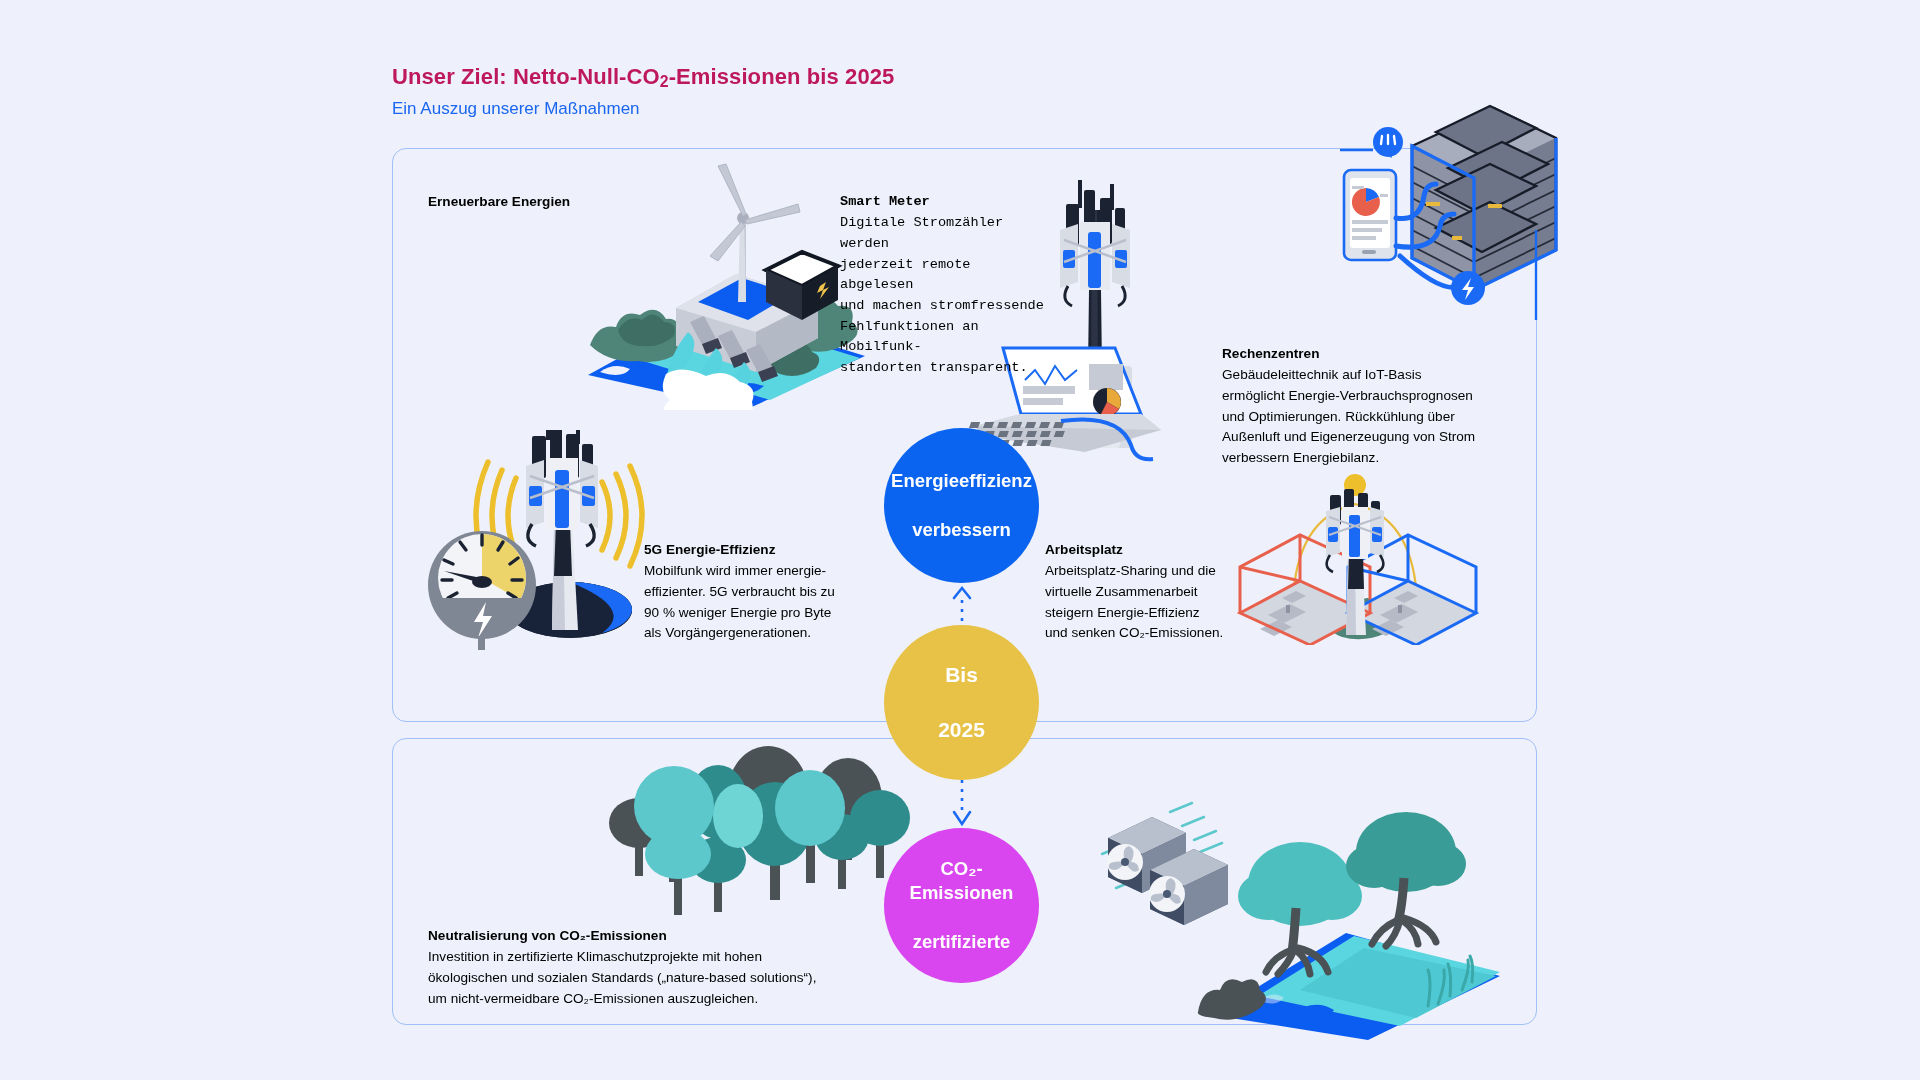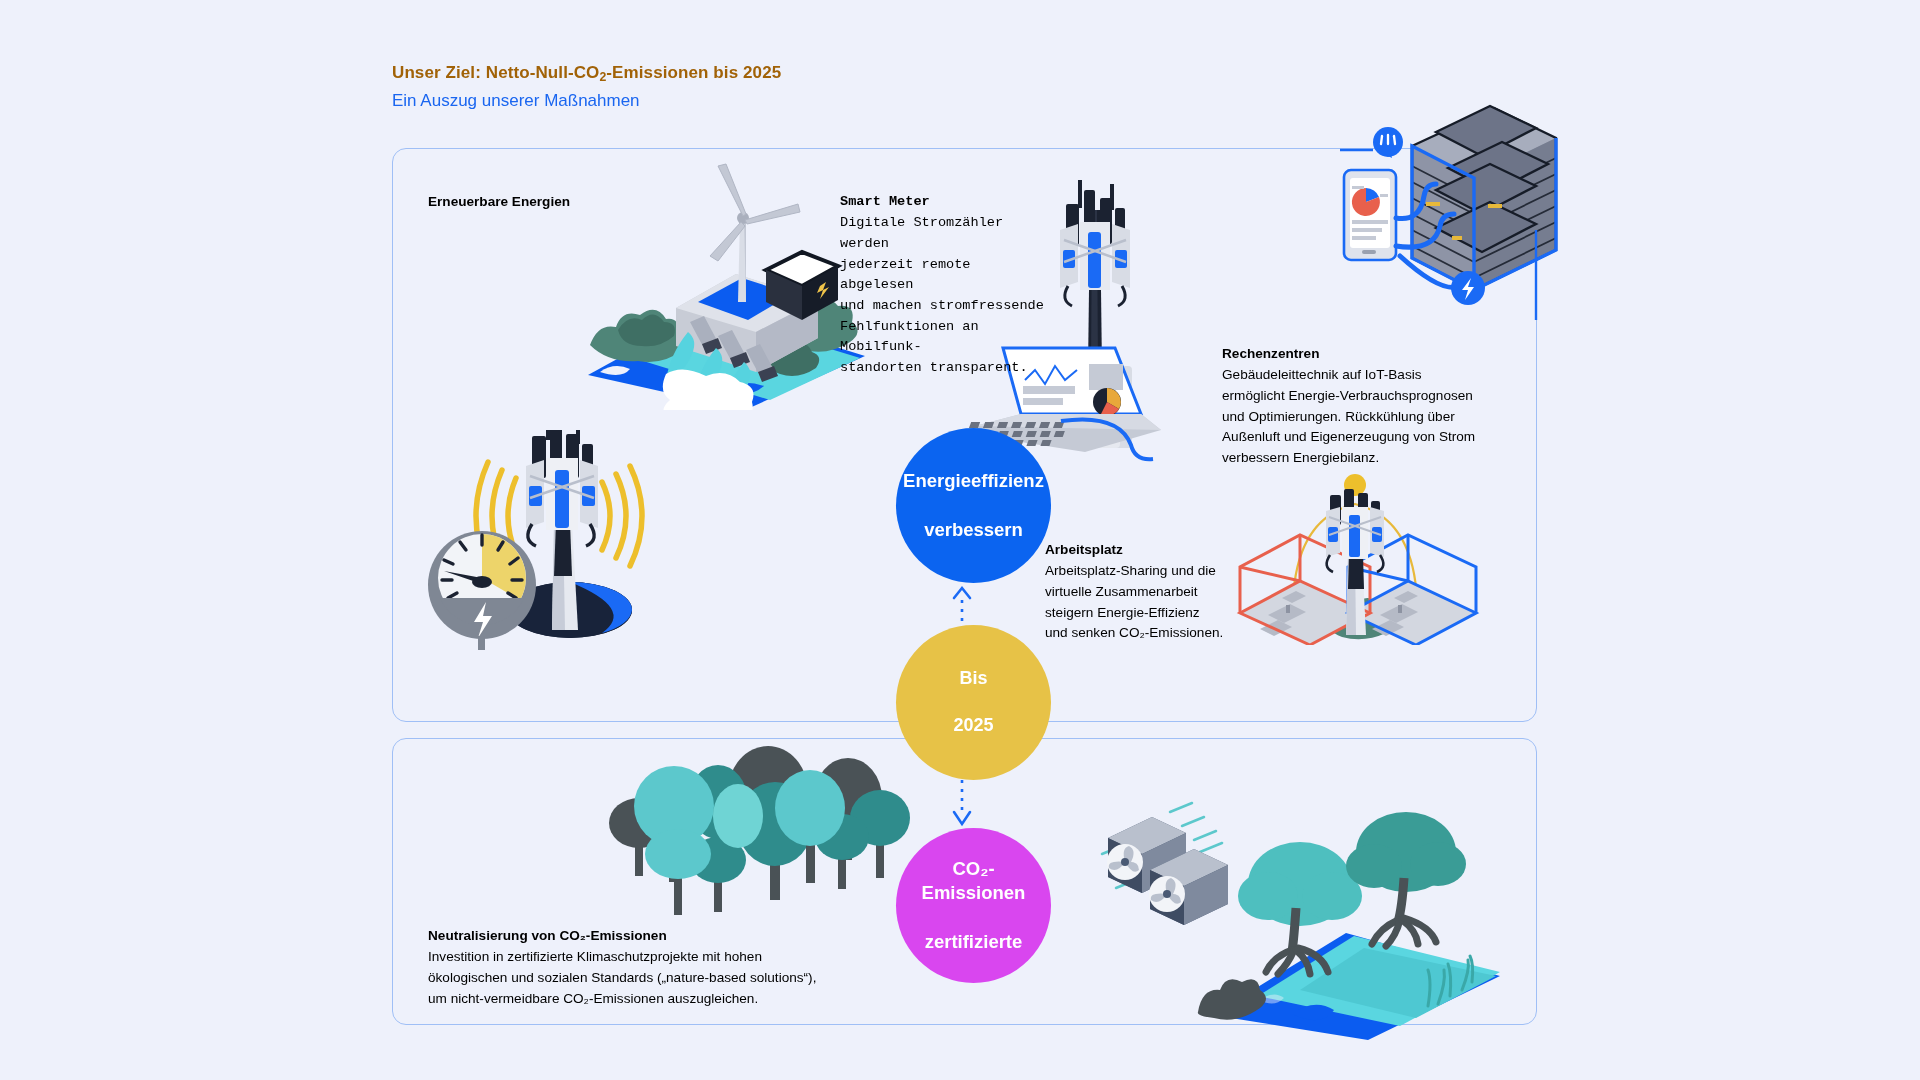--- a/index.html
+++ b/index.html
@@ -10,21 +10,21 @@
     font-family:"Liberation Sans","DejaVu Sans",sans-serif;
     color:#1a66f0;
     overflow:hidden;
     position:relative;
   }
   .stage{position:absolute;left:0;top:0;width:1920px;height:1080px;}
 
   
   .headline{position:absolute;left:392px;top:62px;width:700px;}
   .headline .h1{
-    font-size:17px;font-weight:bold;color:#a16207;letter-spacing:.1px;
+    font-size:22px;font-weight:bold;color:#be185d;letter-spacing:.1px;
     line-height:1.35;white-space:nowrap;
   }
   .headline .h2{
     font-size:17px;font-weight:normal;color:#1a66f0;line-height:1.35;
     margin-top:5px;white-space:nowrap;
   }
   sub{font-size:.72em;vertical-align:-.22em;}
 
   
   .panel{
@@ -43,24 +43,24 @@
   #tb-dc{left:1222px;top:310px;width:300px;margin-top:34px;}
   #tb-5g{left:644px;top:540px;width:220px;}
   #tb-work{left:1045px;top:540px;width:215px;}
   #tb-neutral{left:428px;top:918px;width:560px;margin-top:8px;}
 
   
   .circle{
     position:absolute;border-radius:50%;
     display:flex;align-items:center;justify-content:center;
     text-align:center;color:#ffffff;font-weight:bold;
-    font-size:18.5px;line-height:1.32;margin-left:12px;
+    font-size:18.5px;line-height:1.32;
   }
   #circle-energy{left:884px;top:428px;width:155px;height:155px;background:#0b64f0;}
-  #circle-year{left:884px;top:625px;width:155px;height:155px;background:#e7c247;font-size:18px;}
+  #circle-year{left:884px;top:625px;width:155px;height:155px;background:#e7c247;font-size:21px;}
   #circle-neutral{left:884px;top:828px;width:155px;height:155px;background:#d946ef;}
   .circle span{display:block;padding:0 8px;}
 
   
   .conn{position:absolute;}
 
   
   .ill{position:absolute;}
 </style>
 </head>
@@ -558,20 +558,29 @@
     <div class="tt">Rechenzentren</div>
     <div class="tp">
       <div>Gebäudeleittechnik auf IoT-Basis</div>
       <div>ermöglicht Energie-Verbrauchsprognosen</div>
       <div>und Optimierungen. Rückkühlung über</div>
       <div>Außenluft und Eigenerzeugung von Strom</div>
       <div>verbessern Energiebilanz.</div>
     </div>
   </div>
 
+  <div class="tb" id="tb-5g">
+    <div class="tt">5G Energie-Effizienz</div>
+    <div class="tp">
+      <div>Mobilfunk wird immer energie-</div>
+      <div>effizienter. 5G verbraucht bis zu</div>
+      <div>90 % weniger Energie pro Byte</div>
+      <div>als Vorgängergenerationen.</div>
+    </div>
+  </div>
 
   <div class="tb" id="tb-work">
     <div class="tt">Arbeitsplatz</div>
     <div class="tp">
       <div>Arbeitsplatz-Sharing und die</div>
       <div>virtuelle Zusammenarbeit</div>
       <div>steigern Energie-Effizienz</div>
       <div>und senken CO₂-Emissionen.</div>
     </div>
   </div>

